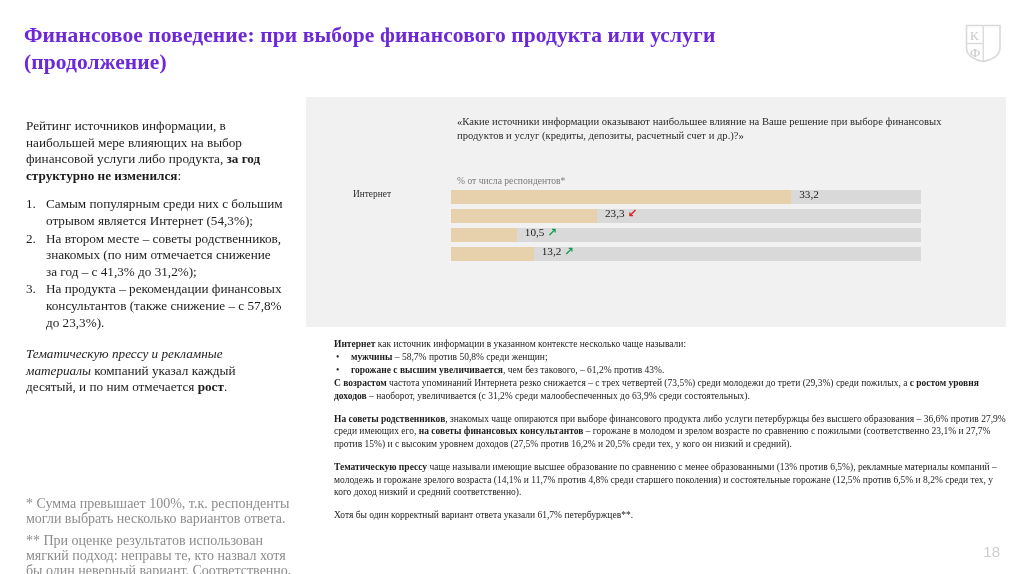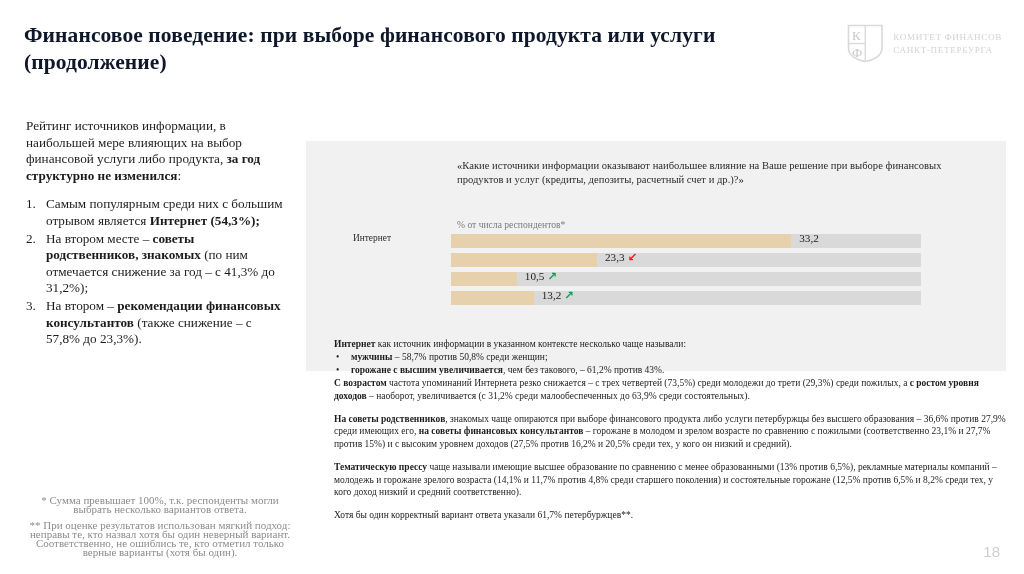--- a/index.html
+++ b/index.html
@@ -10,50 +10,49 @@
     color: #1a1a1a;
     overflow: hidden;
   }
   .slide { position: relative; width: 1024px; height: 574px; background: #fff; }
 
   
   .header { position: absolute; left: 0; top: 0; width: 1024px; height: 92px; }
   .title {
     position: absolute; left: 24px; top: 22px; width: 760px;
     font-size: 21.5px; line-height: 27px; font-weight: 700;
-    color: #0f172a; letter-spacing: 0.1px;
+    color: #6d28d9; letter-spacing: 0.1px;
   }
   .logo { position: absolute; right: 22px; top: 24px; display: flex; align-items: center; gap: 9px; }
   .logo-mark { width: 37px; height: 39px; position: relative; flex: none; }
   .logo-text { font-size: 9.2px; line-height: 12.5px; color: #d3d3d3; letter-spacing: 0.6px; font-family: "Liberation Serif", serif; }
   .logo-text div { white-space: nowrap; }
 
   
   .left { position: absolute; left: 26px; top: 118px; width: 258px; }
   .lead { font-size: 13.2px; line-height: 16.6px; color: #1c1c1c; }
   .lead b { font-weight: 700; }
   ol.points { margin: 12px 0 0 0; padding: 0; list-style: none; }
   ol.points li {
     position: relative; padding-left: 20px; font-size: 13.2px; line-height: 16.6px;
     margin-bottom: 1px; color: #1c1c1c;
   }
   ol.points li .num { position: absolute; left: 0; top: 0; }
-  ol.points li b { font-weight: 700; }
+  ol.points li b { font-weight: 400; }
   .closing { margin-top: 15px; font-size: 13.2px; line-height: 16.6px; color: #1c1c1c; }
   .closing i { font-style: italic; }
   .closing b { font-weight: 700; }
 
   .footnotes { position: absolute; left: 26px; top: 496px; width: 268px; }
-  .fn { font-size: 11px; line-height: 9px; color: #8c8c8c; margin-bottom: 7px; text-align: center; }
+  .fn { font-size: 14px; line-height: 15px; color: #8c8c8c; margin-bottom: 7px; }
 
   
   .panel {
     position: absolute; left: 306px; top: 97px; width: 700px; height: 230px;
     background: #f1f1f1;
-    margin-top: 44px;
   }
   .question {
     position: absolute; left: 151px; top: 18px; width: 525px;
     font-size: 10.6px; line-height: 14px; color: #2c2c2c;
   }
   .axis-note {
     position: absolute; left: 151px; top: 78px;
     font-size: 9.6px; color: #7b7b7b;
   }
 
@@ -101,36 +100,33 @@
     <div class="logo">
       <div class="logo-mark">
         <svg width="37" height="39" viewBox="0 0 37 39" xmlns="http://www.w3.org/2000/svg">
           <path d="M1.5 1.5 H35 V24 C35 32 26 36.5 18.25 37.5 C10.5 36.5 1.5 32 1.5 24 Z" fill="none" stroke="#d9d9d9" stroke-width="1.6"></path>
           <line x1="18.25" y1="1.5" x2="18.25" y2="37.5" stroke="#d9d9d9" stroke-width="1.3"></line>
           <line x1="1.5" y1="19.5" x2="18.25" y2="19.5" stroke="#d9d9d9" stroke-width="1.3"></line>
           <text x="5" y="16" font-family="Liberation Serif, serif" font-size="13" fill="#c9c9c9">К</text>
           <text x="5" y="33" font-family="Liberation Serif, serif" font-size="13" fill="#c9c9c9">Ф</text>
         </svg>
       </div>
-      <div class="logo-text">
-        <div>КОМИТЕТ ФИНАНСОВ</div>
-        <div>САНКТ-ПЕТЕРБУРГА</div>
-      </div>
     </div>
   </div>
 
   <div class="left">
     <div class="lead"><span>Рейтинг источников информации, в наибольшей мере влияющих на выбор финансовой услуги либо продукта, </span><b>за год структурно не изменился</b><span>:</span></div>
 
     <ol class="points">
       <li><span class="num">1.</span><span>Самым популярным среди них с большим отрывом является </span><b>Интернет (54,3%);</b><span></span></li>
       <li><span class="num">2.</span><span>На втором месте – </span><b>советы родственников, знакомых</b><span> (по ним отмечается снижение за год – с 41,3% до 31,2%);</span></li>
-      <li><span class="num">3.</span><span>На втором – </span><b>рекомендации финансовых консультантов</b><span> (также снижение – с 57,8% до 23,3%).</span></li>
+      <li><span class="num">3.</span><span>На продукта – </span><b>рекомендации финансовых консультантов</b><span> (также снижение – с 57,8% до 23,3%).</span></li>
     </ol>
 
+    <div class="closing"><i>Тематическую прессу и рекламные материалы</i><span> компаний указал каждый десятый, и по ним отмечается </span><b>рост</b><span>.</span></div>
   </div>
 
   <div class="footnotes">
     <div class="fn">* Сумма превышает 100%, т.к. респонденты могли выбрать несколько вариантов ответа.</div>
     <div class="fn">** При оценке результатов использован мягкий подход: неправы те, кто назвал хотя бы один неверный вариант. Соответственно, не ошиблись те, кто отметил только верные варианты (хотя бы один).</div>
   </div>
 
   <div class="panel">
     <div class="question">«Какие источники информации оказывают наибольшее влияние на Ваше решение при выборе финансовых продуктов и услуг (кредиты, депозиты, расчетный счет и др.)?»</div>
     <div class="axis-note">% от числа респондентов*</div>

